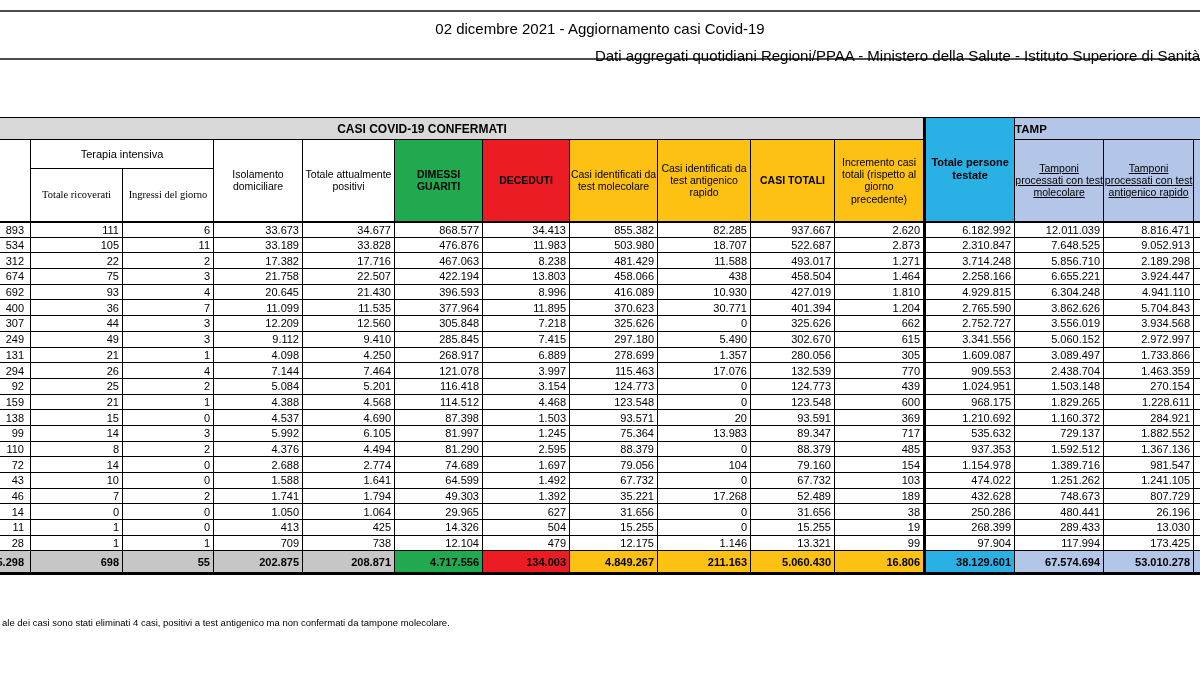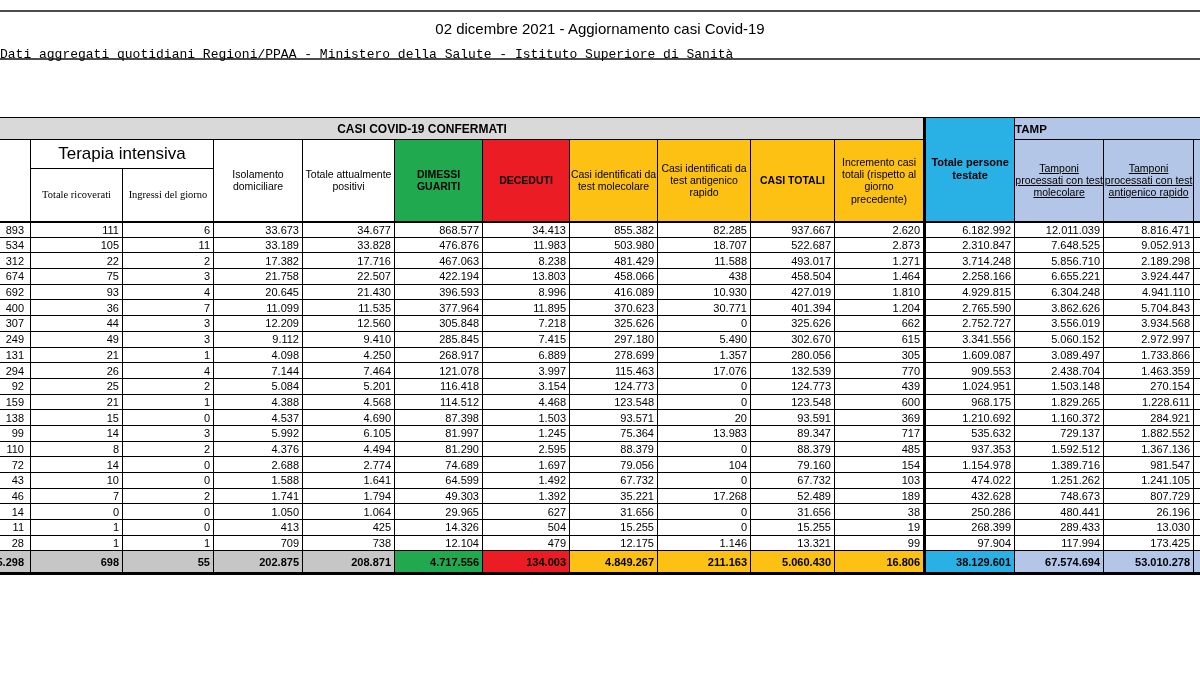--- a/index.html
+++ b/index.html
@@ -7,21 +7,21 @@
     --yellow:#FDC113; --cyan:#29B1E6; --lblue:#B4C6E7; --line:#000000; --rule:#4d4d4d;
   }
   *{box-sizing:border-box;}
   html,body{margin:0;padding:0;}
   body{width:1200px;height:675px;overflow:hidden;position:relative;background:#fff;
        font-family:"Liberation Sans",sans-serif;color:#000;}
 
   .title-block{position:absolute;top:10px;left:0;width:1200px;height:50px;
                border-top:2px solid var(--rule);border-bottom:2px solid var(--rule);}
   .title-line1{margin-top:8px;text-align:center;font-size:15px;}
-  .title-line2{margin-top:10px;text-align:left;font-size:13px;font-family:Liberation Mono, monospace;}
+  .title-line2{margin-top:10px;text-align:right;font-size:15px;}
 
   table.covid{position:absolute;top:117px;left:-80px;width:1333px;
               border-collapse:collapse;table-layout:fixed;}
   table.covid td{border:1px solid var(--line);overflow:hidden;padding:0;}
 
   
   tr.band-row td{height:22px;}
   td.band{background:var(--band-gray);font-weight:bold;font-size:12px;text-align:center;
           border-top:2px solid var(--line);}
   td.band-tamponi{background:var(--lblue);font-weight:bold;font-size:11.5px;text-align:left;
@@ -87,21 +87,21 @@
     <tr class="band-row">
       <td colspan="11" class="band">CASI COVID-19 CONFERMATI</td>
       <td rowspan="3" class="hcell h-cyan thick-left">Totale persone testate</td>
       <td colspan="3" class="band-tamponi">TAMP</td>
     </tr>
     <tr class="hrowB">
       <td rowspan="2" class="cuthead">
         <span>i con</span>
         <span>ni</span>
       </td>
-      <td colspan="2" class="hcell" style="font-size:17px;">Terapia intensiva</td>
+      <td colspan="2" class="hcell" style="font-size:11px;">Terapia intensiva</td>
       <td rowspan="2" class="hcell">Isolamento domiciliare</td>
       <td rowspan="2" class="hcell">Totale attualmente positivi</td>
       <td rowspan="2" class="hcell h-green">DIMESSI GUARITI</td>
       <td rowspan="2" class="hcell h-red">DECEDUTI</td>
       <td rowspan="2" class="hcell h-yel">Casi identificati da test molecolare</td>
       <td rowspan="2" class="hcell h-yel">Casi identificati da test antigenico rapido</td>
       <td rowspan="2" class="hcell h-yel-bold">CASI TOTALI</td>
       <td rowspan="2" class="hcell h-yel">Incremento casi totali (rispetto al giorno precedente)</td>
       <td rowspan="2" class="hcell h-lblue">Tamponi processati con test molecolare</td>
       <td rowspan="2" class="hcell h-lblue">Tamponi processati con test antigenico rapido</td>
@@ -486,13 +486,14 @@
         <td class="t-yel">16.806</td>
         <td class="t-cyan thick-left">38.129.601</td>
         <td class="t-lblue">67.574.694</td>
         <td class="t-lblue">53.010.278</td>
         <td class="t-lblue"></td>
       </tr>
     </tfoot>
 </table>
 
 <div class="footnotes">
+  <div>ale dei casi sono stati eliminati 4 casi, positivi a test antigenico ma non confermati da tampone molecolare.</div>
 </div>
 
 </body></html>

